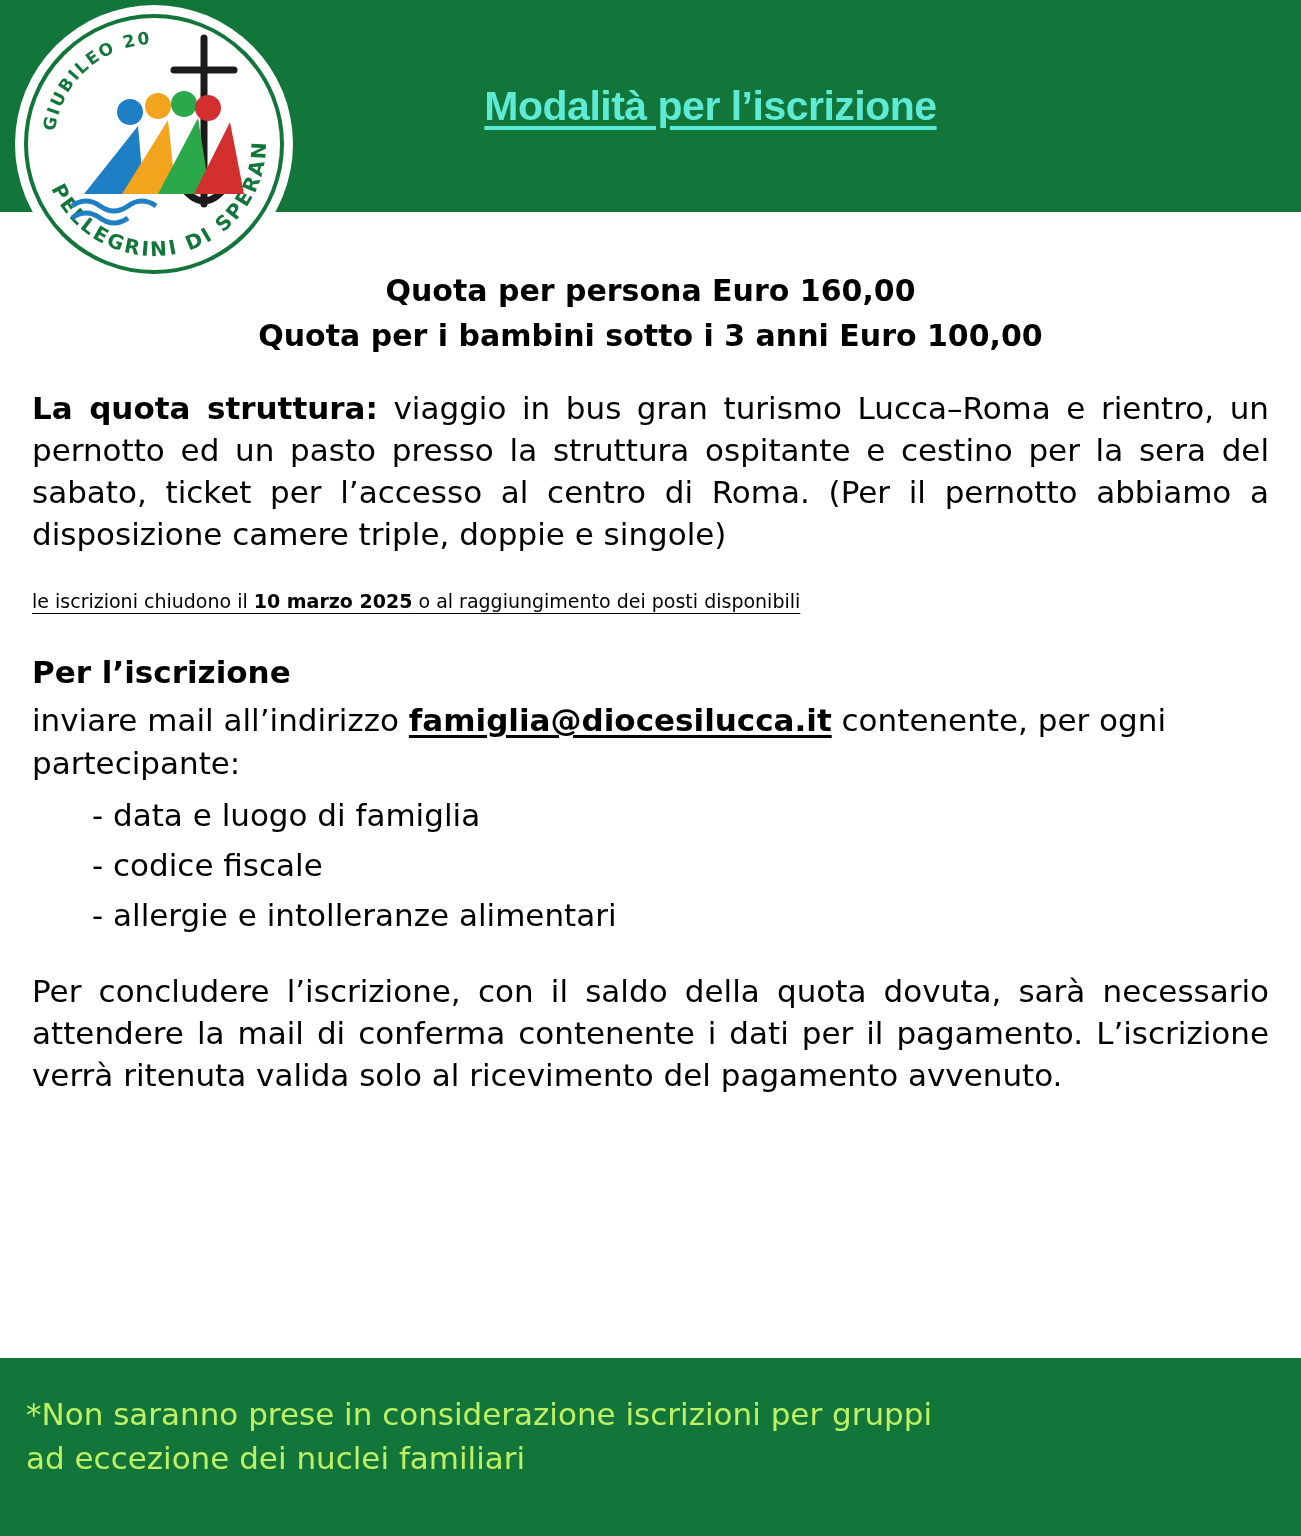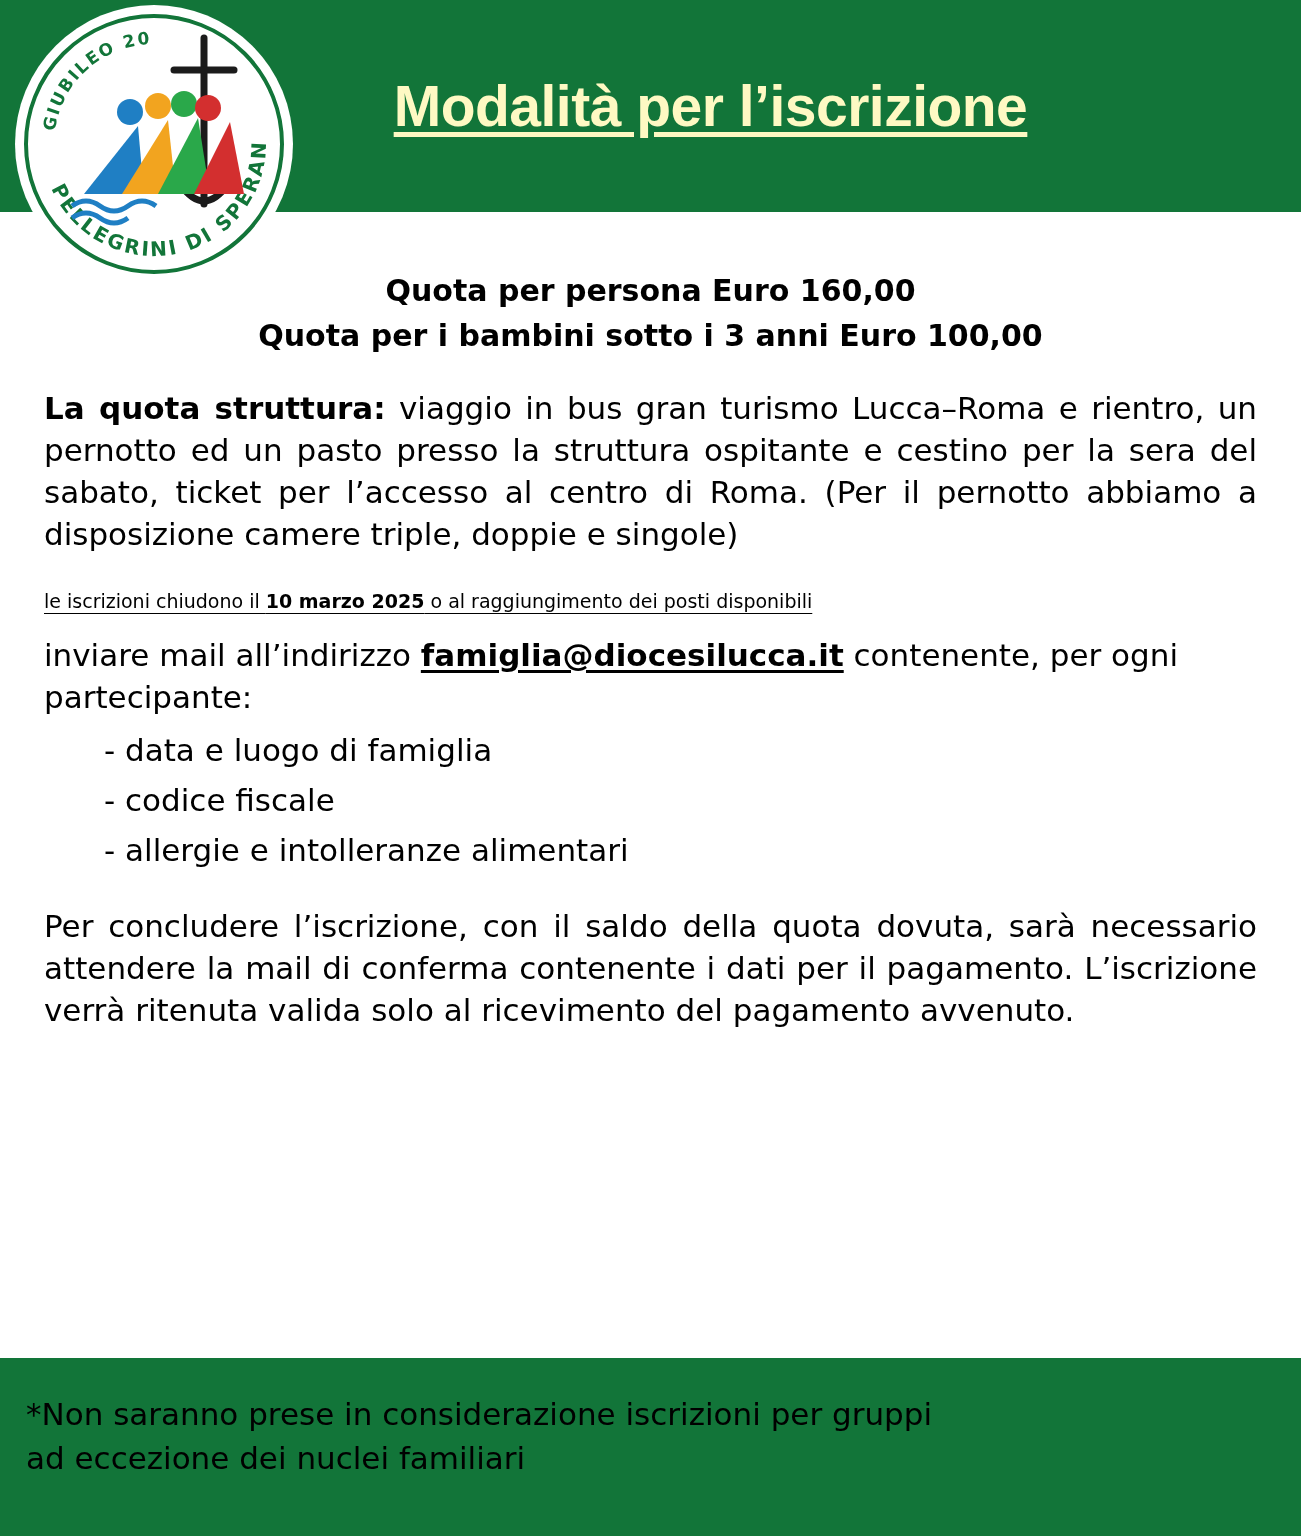--- a/index.html
+++ b/index.html
@@ -20,23 +20,23 @@
   .header {
     position: relative;
     height: 212px;
     background: #127539;
     display: flex;
     align-items: center;
     justify-content: center;
   }
   .header-title {
     font-family: "Liberation Sans", sans-serif;
-    font-size: 57px;
-    font-weight: bold;
-    color: #fef9c3;
+    font-size: 41px;
+    font-weight: bold;
+    color: #5eead4;
     text-decoration: underline;
     text-underline-offset: 6px;
     letter-spacing: -0.5px;
     margin-left: 120px;
   }
 
   
   .logo {
     position: absolute;
     left: 18px;
@@ -45,21 +45,21 @@
     height: 272px;
     border-radius: 50%;
     background: #ffffff;
     box-shadow: 0 0 0 3px #ffffff;
     overflow: hidden;
   }
   .logo svg { display: block; }
 
   
   .content {
-    padding: 0 44px;
+    padding: 0 32px;
     font-size: 30.5px;
     line-height: 1.36;
   }
   .quote-block {
     text-align: center;
     font-weight: bold;
     font-size: 30px;
     margin-top: 56px;
     line-height: 1.5;
   }
@@ -109,21 +109,21 @@
   }
 
   
   .footer {
     position: absolute;
     left: 0;
     bottom: 0;
     width: 1301px;
     height: 178px;
     background: #127539;
-    color: #000000;
+    color: #bef264;
     box-sizing: border-box;
     padding: 34px 0 0 26px;
     font-size: 31px;
     line-height: 1.42;
   }
 </style>
 </head>
 <body>
 
 <div class="header">
@@ -175,20 +175,21 @@
 
   <div class="quote-block">
     <div>Quota per persona Euro 160,00</div>
     <div>Quota per i bambini sotto i 3 anni Euro 100,00</div>
   </div>
 
   <p class="para"><b>La quota struttura:</b><span> viaggio in bus gran turismo Lucca–Roma e rientro, un pernotto ed un pasto presso la struttura ospitante e cestino per la sera del sabato, ticket per l’accesso al centro di Roma. (Per il pernotto abbiamo a disposizione camere triple, doppie e singole)</span></p>
 
   <p class="deadline"><span> le iscrizioni chiudono il </span><b>10 marzo 2025</b><span> o al raggiungimento dei posti disponibili</span></p>
 
+  <div class="subhead">Per l’iscrizione</div>
 
   <div class="mailline"><span>inviare mail all’indirizzo </span><span class="mail">famiglia@diocesilucca.it</span><span> contenente, per ogni partecipante:</span></div>
 
   <ul class="fields">
     <li>- data e luogo di famiglia</li>
     <li>- codice fiscale</li>
     <li>- allergie e intolleranze alimentari</li>
   </ul>
 
   <p class="closing">Per concludere l’iscrizione, con il saldo della quota dovuta, sarà necessario attendere la mail di conferma contenente i dati per il pagamento. L’iscrizione verrà ritenuta valida solo al ricevimento del pagamento avvenuto.</p>

